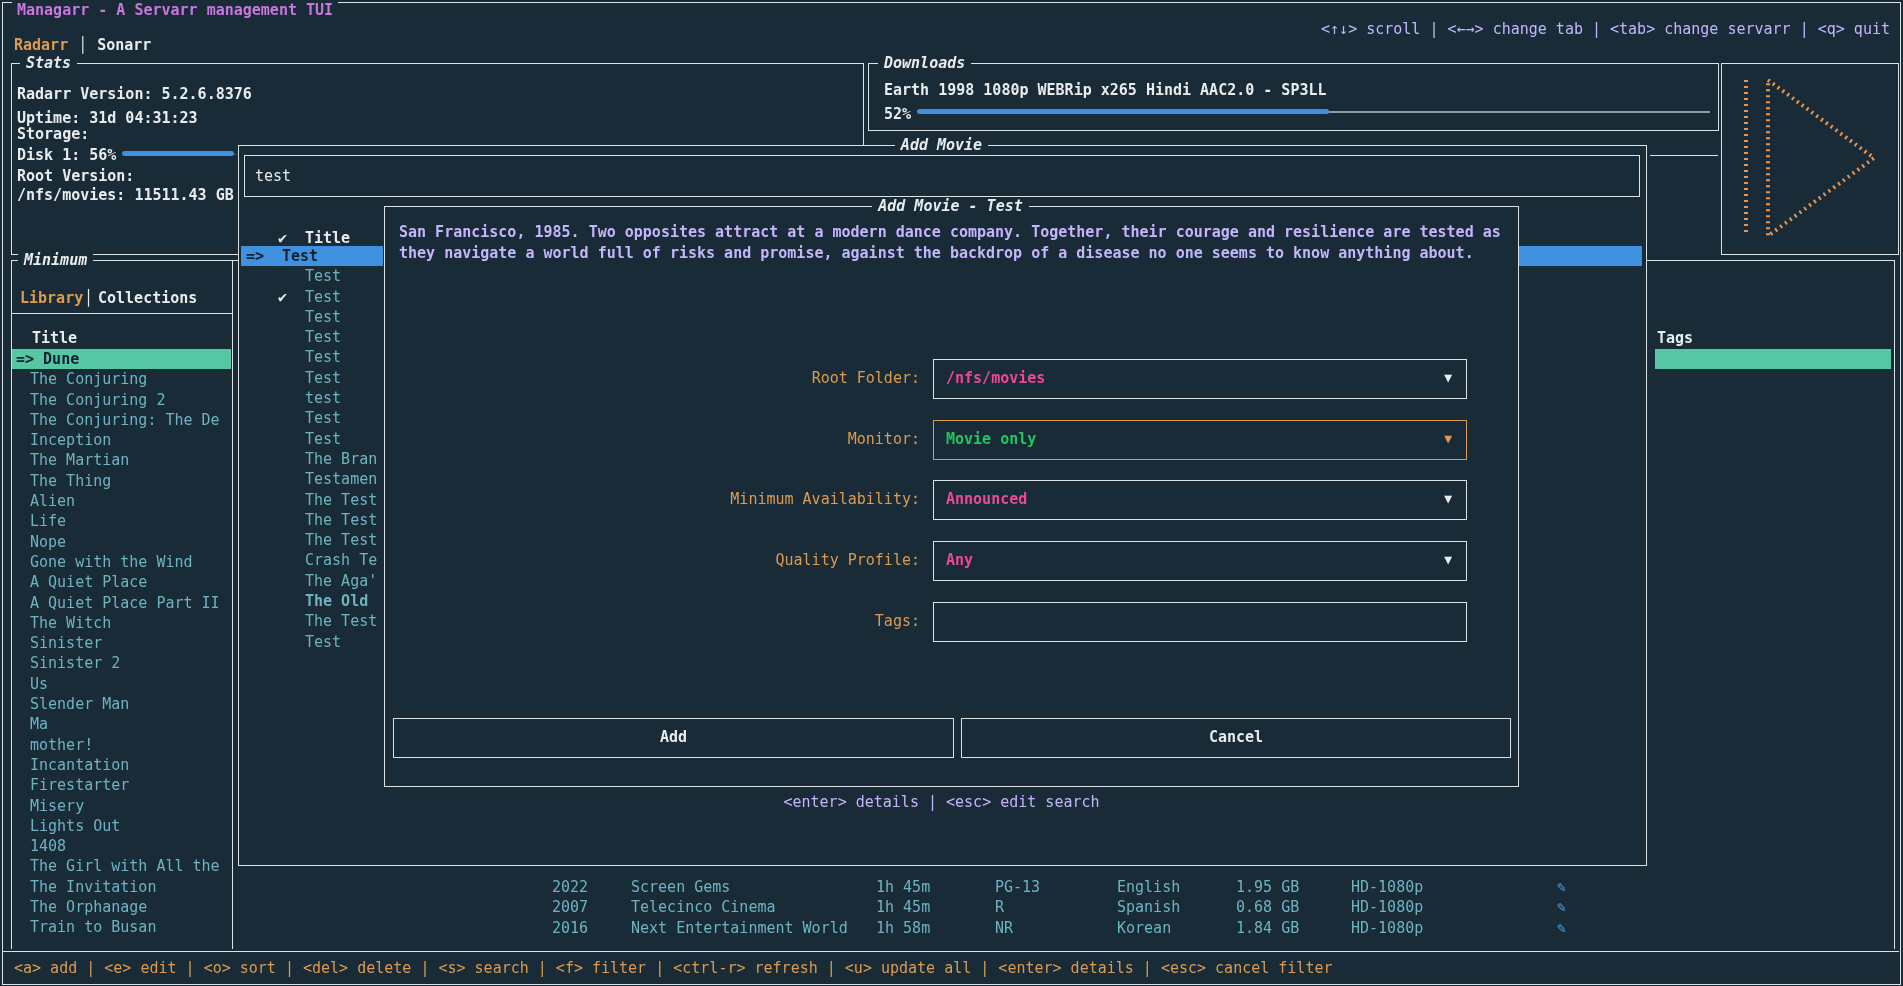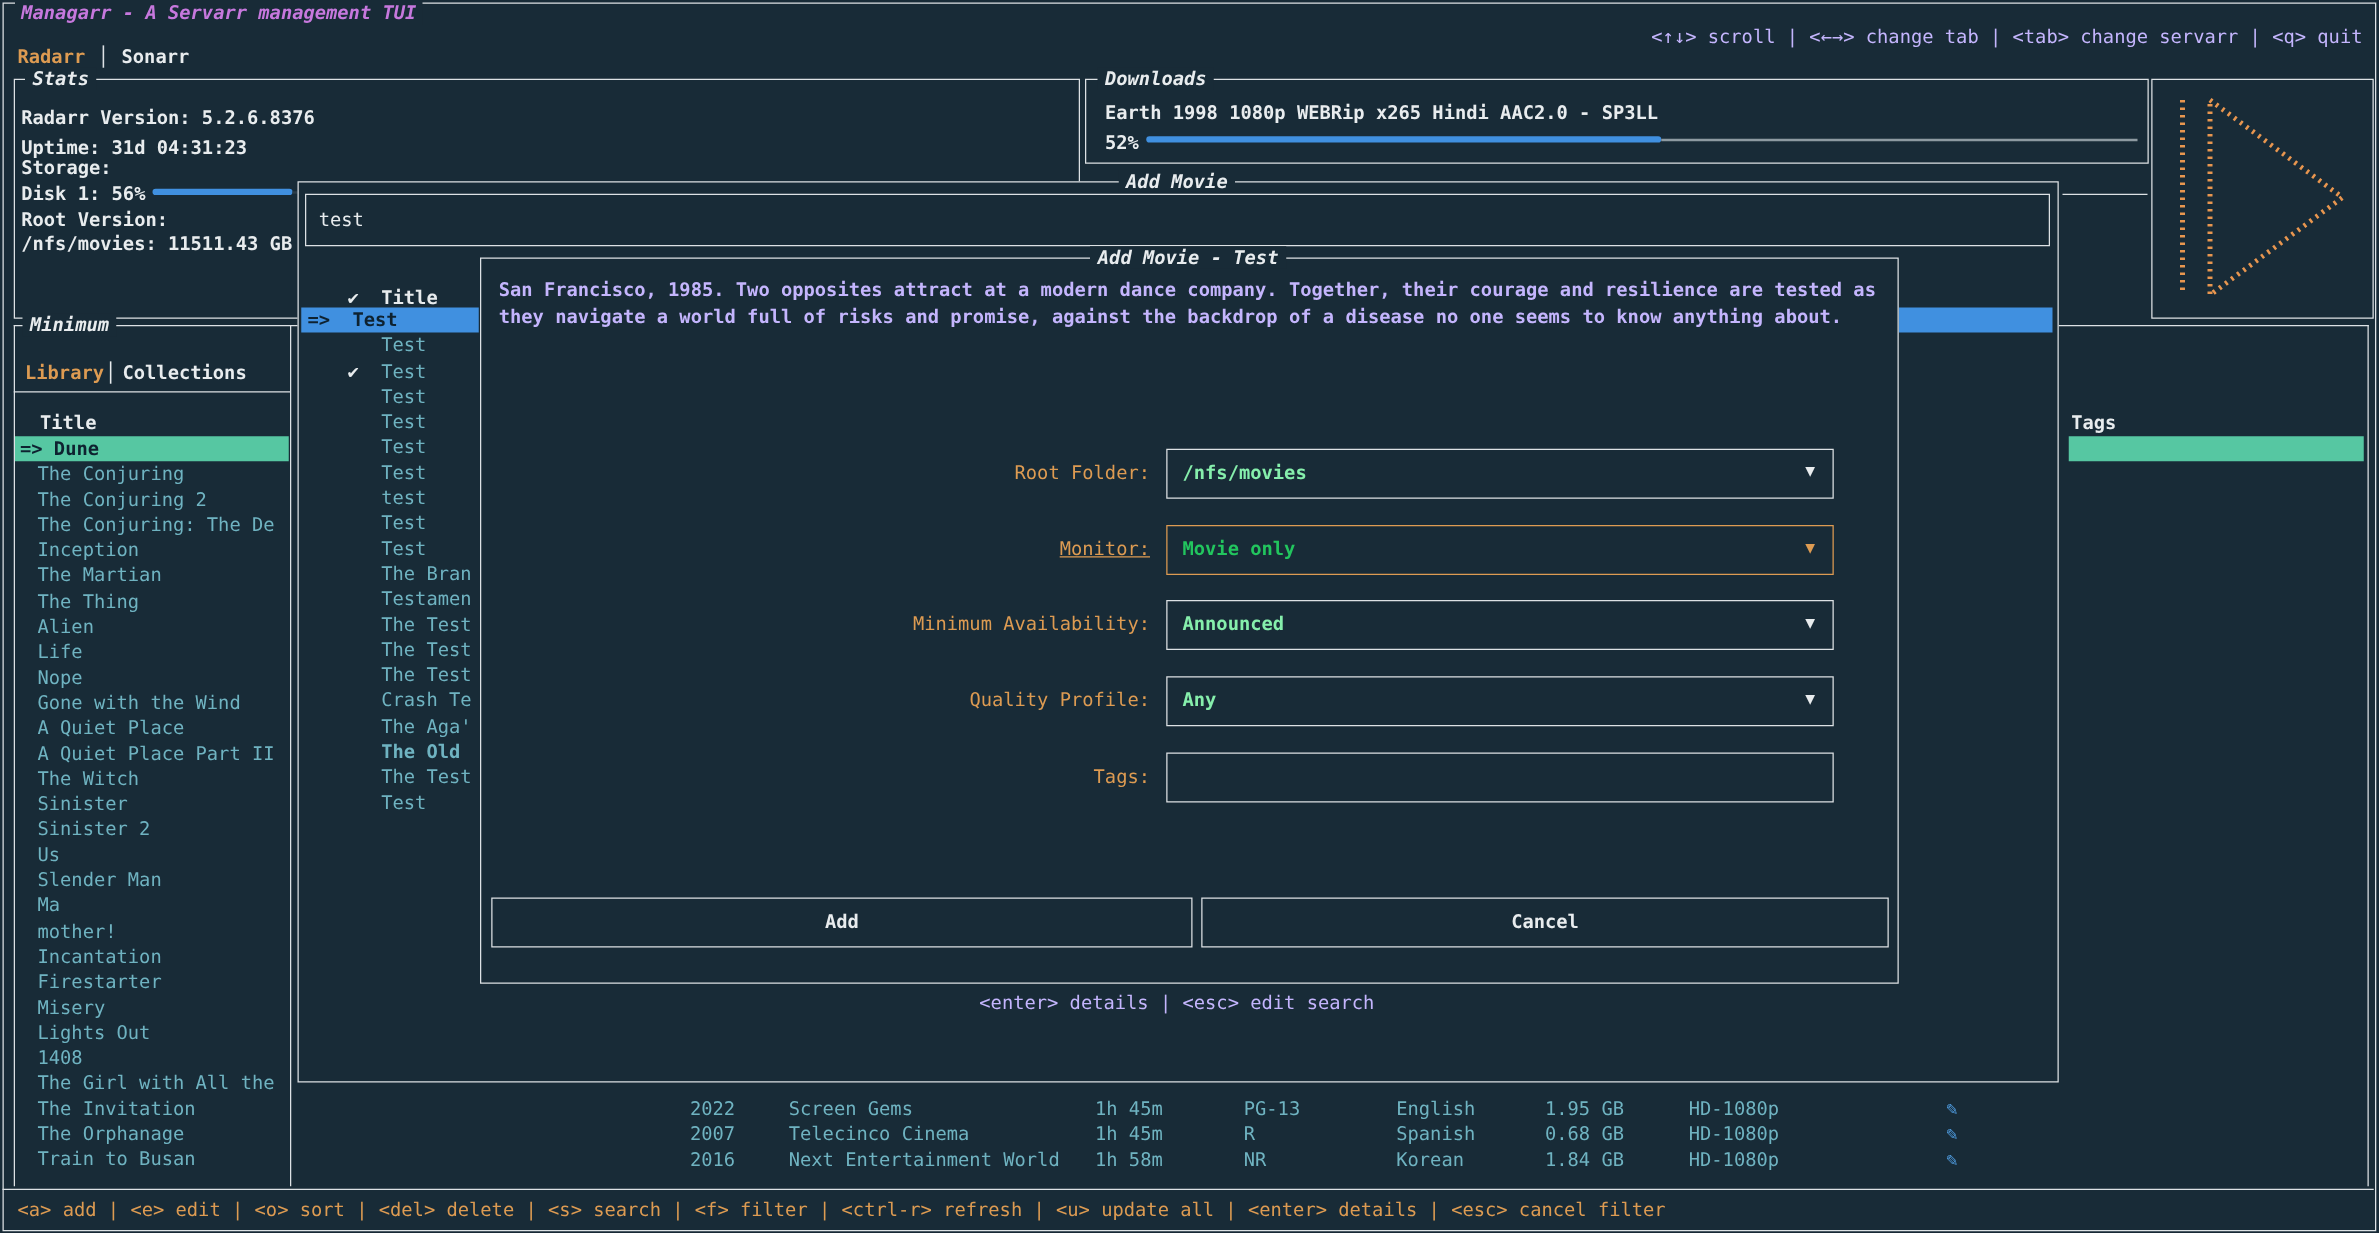--- a/index.html
+++ b/index.html
@@ -21,32 +21,32 @@
   .mrow{height:20.3px;line-height:20.3px;padding-left:18px;color:#6fb3c1;white-space:pre;overflow:hidden;}
   .mrow.sel{background:#56c7a2;color:#0e2230;font-weight:bold;padding-left:4px;}
   .rrow{position:relative;height:20.3px;line-height:20.3px;color:#6fb3c1;white-space:pre;overflow:hidden;}
   .rrow.sel{background:#4090e0;color:#0e2230;font-weight:bold;}
   .rrow span{position:absolute;top:0;}
   .trow{position:absolute;left:0;width:1759px;height:20.3px;line-height:20.3px;}
   .trow span{position:absolute;top:0;white-space:pre;color:#6fb3c1;}
   .gauge .fill{position:absolute;left:0;top:1px;height:5px;border-radius:3px;background:#4090e0;}
   .gauge .track{position:absolute;top:3px;height:2px;right:0;}
   .field-box{position:absolute;border:1px solid #dde2e5;height:38px;background:#182b37;}
-  .field-box .val{position:absolute;left:12px;top:0;line-height:36px;font-weight:bold;white-space:pre;color:#86efac;}
+  .field-box .val{position:absolute;left:12px;top:0;line-height:36px;font-weight:bold;white-space:pre;color:#ec4899;}
   .field-box .arrow{position:absolute;right:14px;top:0;line-height:36px;font-size:13px;color:#e8ecee;}
   .btn{position:absolute;border:1px solid #dde2e5;height:38px;line-height:36px;text-align:center;font-weight:bold;background:#182b37;}
   input.search{position:absolute;left:0;top:0;width:100%;height:100%;background:transparent;border:none;outline:none;
        color:#e8ecee;font-family:inherit;font-size:15px;padding:0 0 0 10px;}
 </style>
 </head>
 <body>
 
 <div class="abs" style="left:2px;top:2px;width:1897px;height:981px;border:1px solid #dde2e5;"></div>
 
-<div class="txt magenta bold" style="left:12px;top:0;font-style:italic;background:#182b37;padding:0 5px;">Managarr - A Servarr management TUI</div>
+<div class="txt magenta bold" style="left:12px;top:0;background:#182b37;padding:0 5px;">Managarr - A Servarr management TUI</div>
 <div class="txt blue right" style="left:1100px;top:19px;width:790px;">&lt;↑↓&gt; scroll | &lt;←→&gt; change tab | &lt;tab&gt; change servarr | &lt;q&gt; quit</div>
 <div class="abs" style="left:14px;top:35px;height:20px;line-height:20px;display:flex;align-items:center;">
     <span style="font-weight: bold; color: rgb(221, 155, 82);">Radarr</span>
     <span style="color: rgb(221, 226, 229); margin: 0px 10px;">│</span>
     <span style="font-weight: bold; color: rgb(232, 236, 238);">Sonarr</span>
   </div>
 
 <div class="panel" style="left:11px;top:63px;width:851px;height:190px;"></div>
 <div class="ptitle" style="left:20px;top:55px;"><span>Stats</span></div>
 <div class="txt bold" style="left:17px;top:84px;">Radarr Version: 5.2.6.8376</div>
@@ -187,21 +187,21 @@
 <div class="panel" style="left:384px;top:206px;width:1133px;height:579px;"></div>
 <div class="ptitle" style="left:384px;top:198px;width:1133px;"><span>Add Movie - Test</span></div>
 <div class="txt blue bold" style="left:399px;top:222px;line-height:21px;">San Francisco, 1985. Two opposites attract at a modern dance company. Together, their courage and resilience are tested as</div>
 <div class="txt blue bold" style="left:399px;top:243px;line-height:21px;">they navigate a world full of risks and promise, against the backdrop of a disease no one seems to know anything about.</div>
 <div class="abs" style="left:0;top:0;">
     <div class="txt orange right" style="left: 450px; top: 368px; width: 470px;">Root Folder:</div>
     <div class="field-box" style="left: 933px; top: 359px; width: 532px;">
       <span class="val">/nfs/movies</span>
       <span class="arrow">▼</span>
     </div>
-    <div class="txt orange right" style="left: 450px; top: 429px; width: 470px; text-decoration: underline;">Monitor:</div>
+    <div class="txt orange right" style="left: 450px; top: 429px; width: 470px;">Monitor:</div>
     <div class="field-box" style="left: 933px; top: 420px; width: 532px; border-color: rgb(221, 155, 82);">
       <span class="val" style="color: #22c55e;">Movie only</span>
       <span class="arrow" style="color: rgb(221, 155, 82);">▼</span>
     </div>
     <div class="txt orange right" style="left: 450px; top: 489px; width: 470px;">Minimum Availability:</div>
     <div class="field-box" style="left: 933px; top: 480px; width: 532px;">
       <span class="val">Announced</span>
       <span class="arrow">▼</span>
     </div>
     <div class="txt orange right" style="left: 450px; top: 550px; width: 470px;">Quality Profile:</div>

